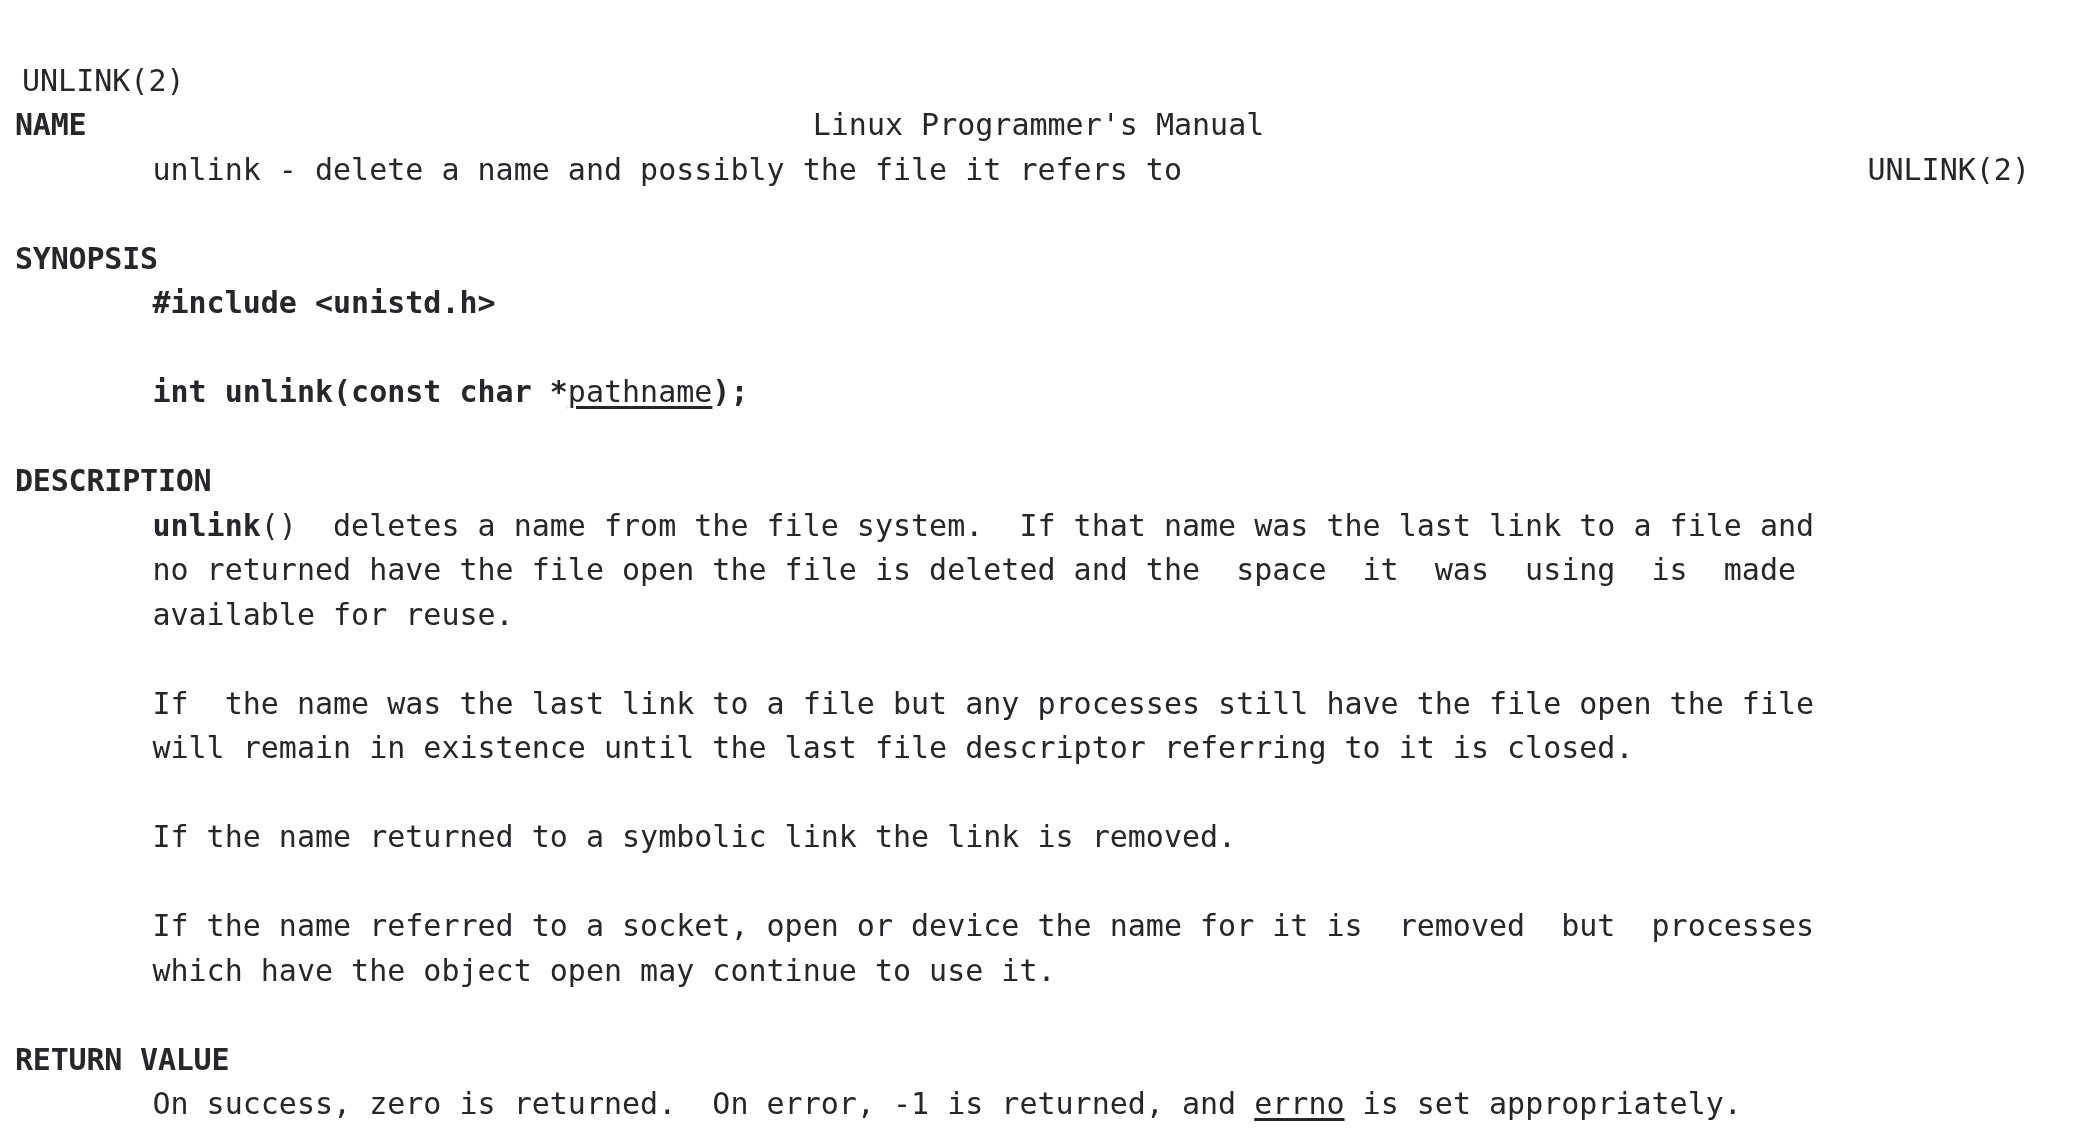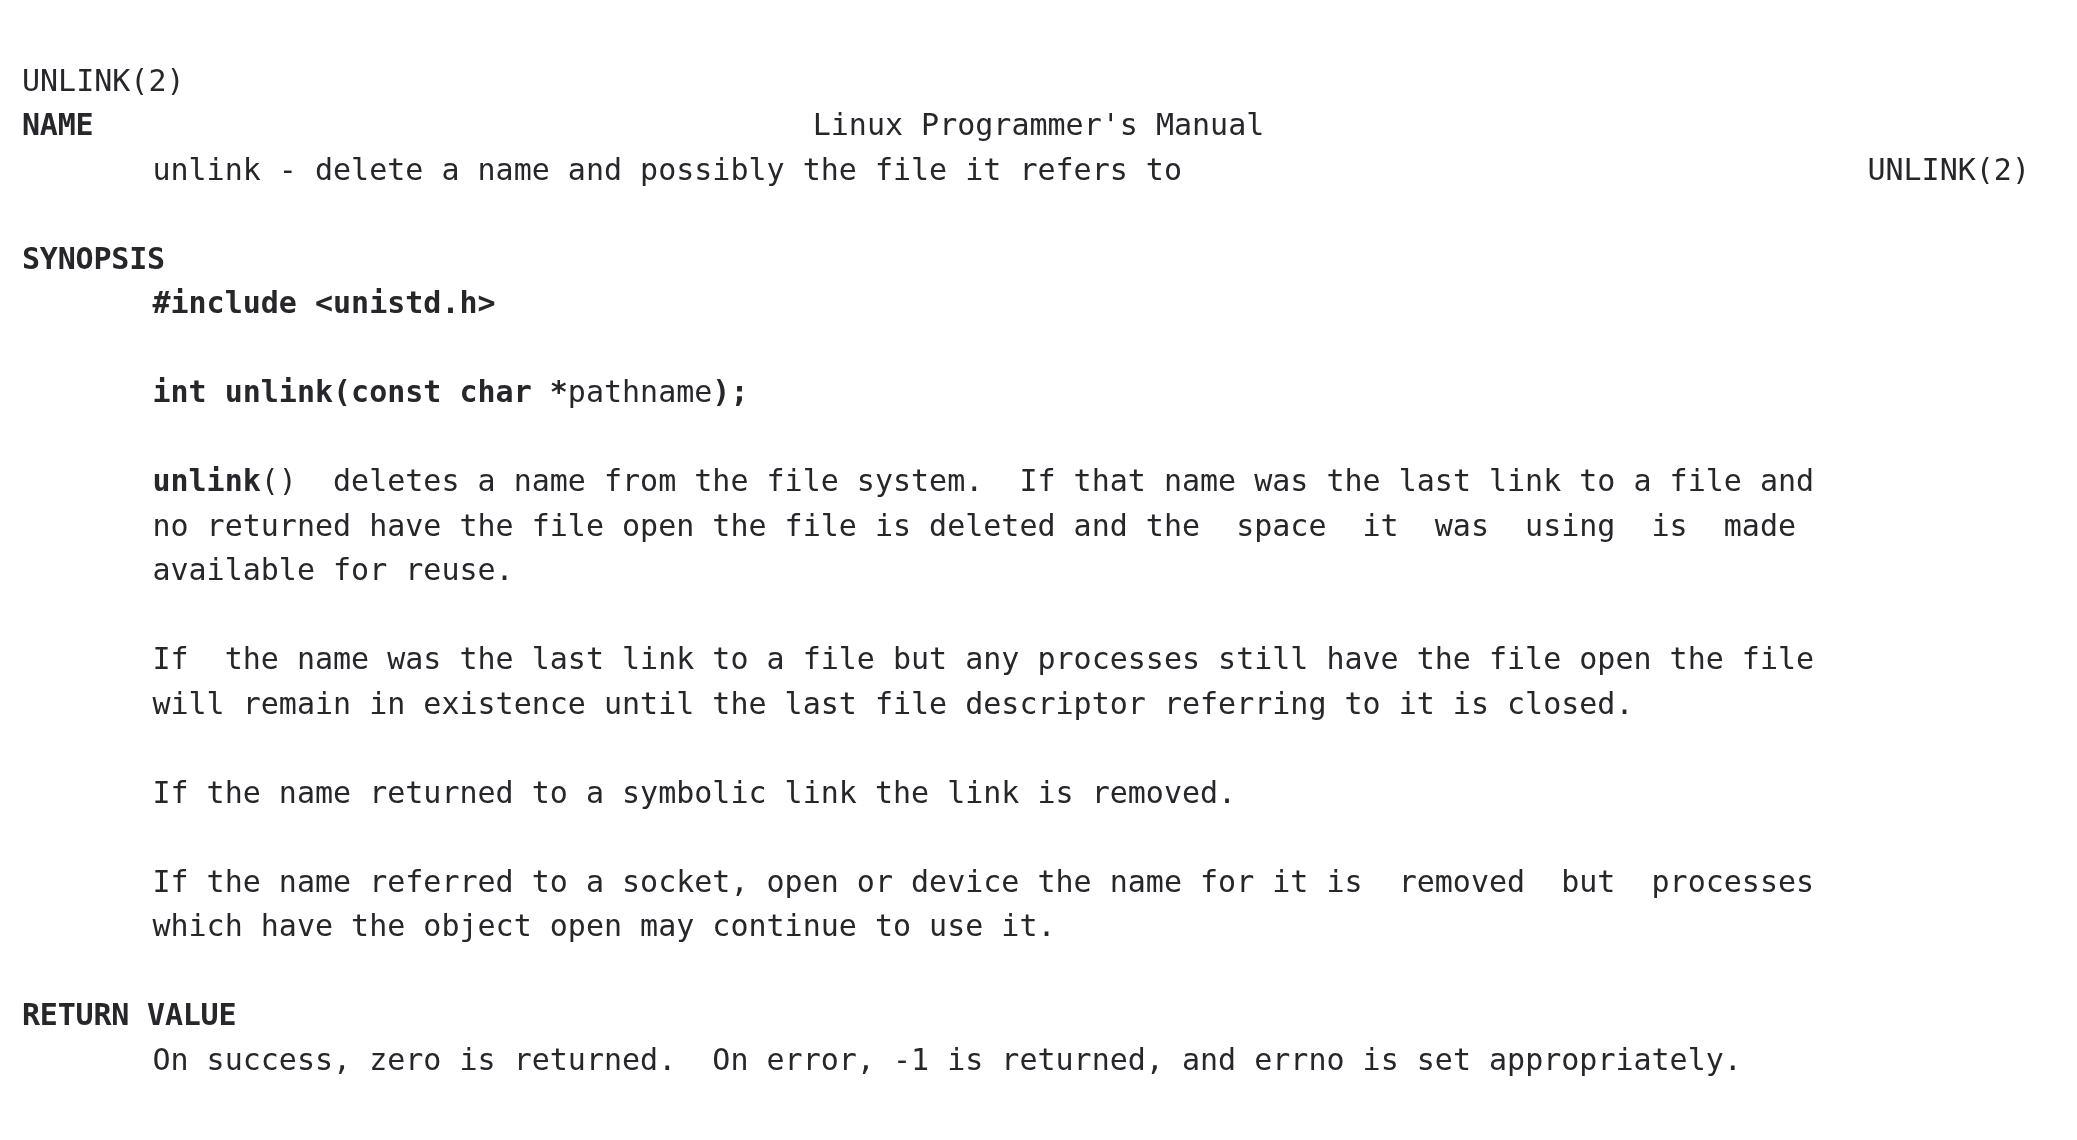--- a/index.html
+++ b/index.html
@@ -41,28 +41,28 @@
     white-space: pre;
     height: 44.5px;
     line-height: 44.5px;
     margin-top: 14px;
   }
   .hdr .left   { position: absolute; left: 22px; }
   .hdr .center { position: absolute; left: 50%; transform: translateX(-50%); }
   .hdr .right  { position: absolute; right: 47px; }
   .section {
     font-weight: bold;
-    padding-left: 22px;
+    padding-left: 15px;
     letter-spacing: -0.2px;
   }
   .body {
     padding-left: 26px;
   }
   .b { font-weight: bold; }
-  .i { text-underline-offset: 4px; }
+  .i { text-decoration: underline; text-underline-offset: 4px; }
 </style>
 </head>
 <body>
 
 <div class="page">
 
   <div class="hdr">
     <span class="manline left">UNLINK(2)</span>
     <span class="manline center">Linux Programmer's Manual</span>
     <span class="manline right">UNLINK(2)</span>
@@ -77,20 +77,21 @@
 
   <div class="manline section">SYNOPSIS</div>
   <div class="manline body"><span>       </span><span class="b">#include &lt;unistd.h&gt;</span></div>
 
   <div class="blank"></div>
 
   <div class="manline body"><span>       </span><span class="b">int unlink(const char *</span><span class="i">pathname</span><span class="b">);</span></div>
 
   <div class="blank"></div>
 
+  <div class="manline section">DESCRIPTION</div>
 
   <div class="manline body"><span>       </span><span class="b">unlink</span><span>()</span><span>  deletes a name from the file system.  If that name was the last link to a file and</span></div>
 
   <div class="manline body"><span>       </span><span>no returned have the file open the file is deleted and the  space  it  was  using  is  made</span></div>
 
   <div class="manline body"><span>       </span><span>available for reuse.</span></div>
 
   <div class="blank"></div>
 
   <div class="manline body"><span>       </span><span>If  the name was the last link to a file but any processes still have the file open the file</span></div>

